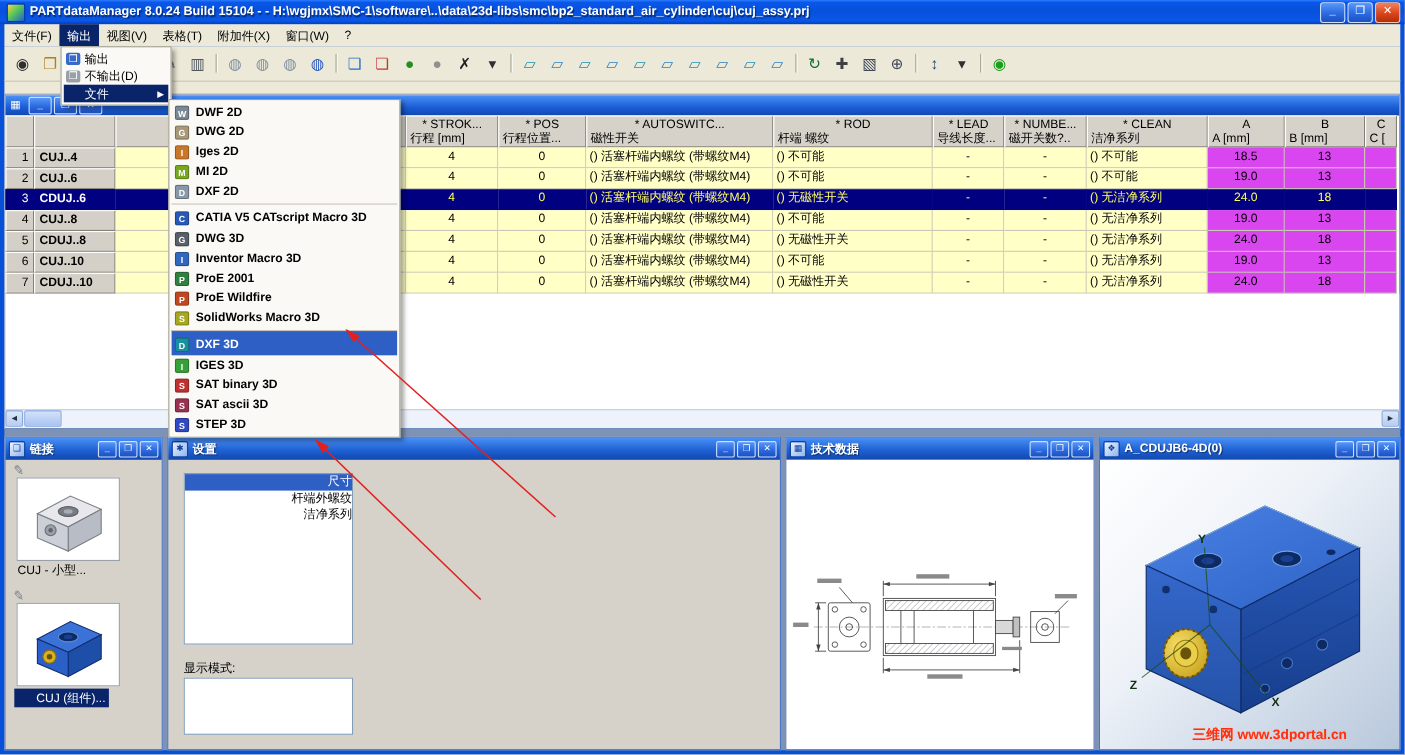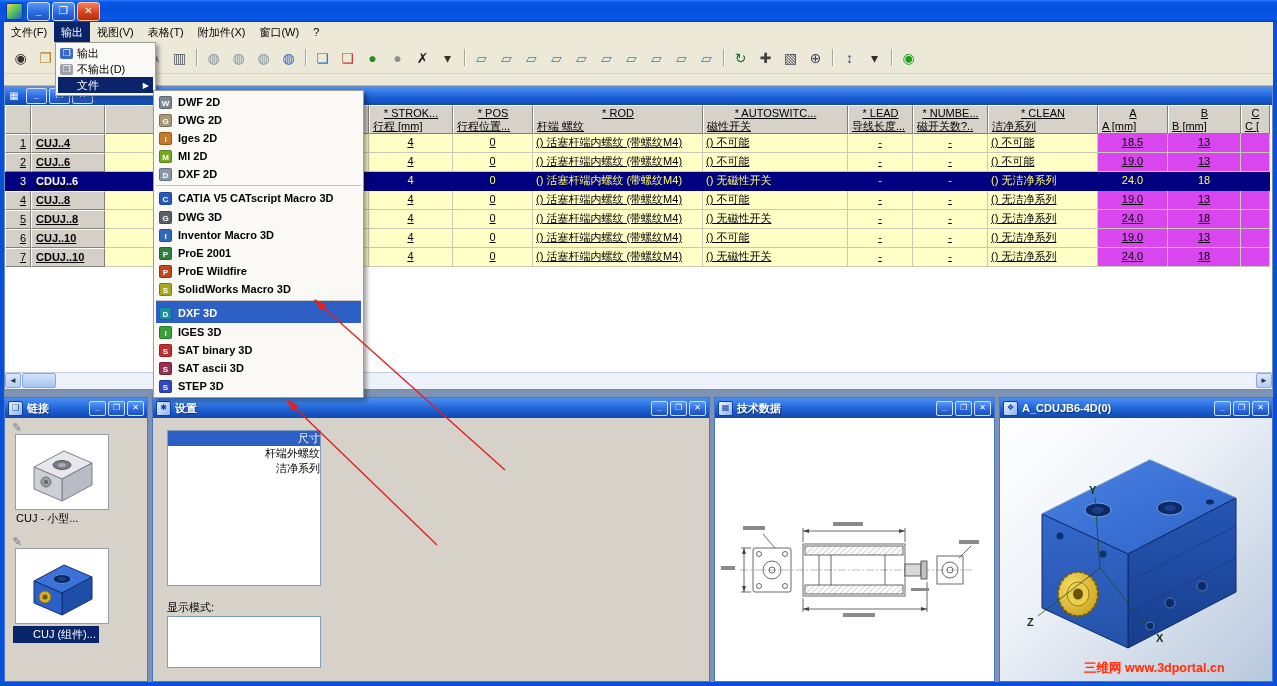--- a/index.html
+++ b/index.html
@@ -30,21 +30,21 @@
   .strip{position:absolute;left:4px;top:74px;width:1269px;height:12px;background:#ece9d8;border-bottom:1px solid #b8b4a4;box-sizing:border-box;}
   .workspace{position:absolute;left:4px;top:86px;width:1269px;height:596px;background:#7e92b4;}
 
   
   .table-window{position:absolute;left:4px;top:86px;width:1269px;height:304px;background:#fff;border:1px solid #6f8cc0;box-sizing:border-box;display:flex;flex-direction:column;}
   .tw-titlebar{height:18px;flex:0 0 auto;background:linear-gradient(180deg,#4a90f4 0%,#1a5cd6 60%,#1048b0 100%);display:flex;align-items:center;padding:0 3px;}
   .tw-icon{width:12px;height:12px;margin-right:4px;color:#fff;font-size:10px;line-height:12px;text-align:center;}
   .tw-title{color:#fff;font-weight:bold;font-size:11px;flex:1;text-shadow:1px 1px 1px rgba(0,0,0,.45);}
   .twbtn{width:19px;height:14px;margin-left:2px;border-radius:2px;border:1px solid #cfe0ff;color:#fff;font-size:9px;line-height:12px;text-align:center;font-weight:bold;
     background:linear-gradient(180deg,#5898f8 0%,#2c6ae0 55%,#1c50c0 100%);}
-  .tgrid{display:grid;grid-template-columns:26px 74px 264px 84px 80px 170px 145px 65px 75px 110px 70px 73px 29px;text-decoration:underline;}
+  .tgrid{display:grid;grid-template-columns:26px 74px 264px 84px 80px 170px 145px 65px 75px 110px 70px 73px 29px;}
   .thead{flex:0 0 auto;height:29px;}
   .thead > div{box-sizing:border-box;background:#d6d2ca;border-top:1px solid #fff;border-left:1px solid #fff;border-right:1px solid #848078;border-bottom:1px solid #848078;
     overflow:hidden;white-space:nowrap;font-size:11px;}
   .h-top{height:14px;line-height:14px;text-align:center;}
   .h-bot{height:13px;line-height:13px;text-align:left;padding-left:3px;}
   .tbody{flex:0 0 auto;}
   .trow{height:19px;cursor:default;}
   .trow > div{box-sizing:border-box;overflow:hidden;white-space:nowrap;line-height:17px;font-size:11px;}
   .hcell{background:#d4d0c8;border-top:1px solid #fff;border-left:1px solid #fff;border-right:1px solid #848078;border-bottom:1px solid #848078;}
   .hcell.num{text-align:right;padding-right:4px;}
@@ -111,20 +111,21 @@
 
   .arrows{position:absolute;left:0;top:0;z-index:100;pointer-events:none;}
 </style>
 </head>
 <body>
 
 <div id="app">
 
   <div class="titlebar">
     <div class="app-icon"></div>
+    <div class="title-text">PARTdataManager 8.0.24 Build 15104  - - H:\wgjmx\SMC-1\software\..\data\23d-libs\smc\bp2_standard_air_cylinder\cuj\cuj_assy.prj</div>
     <div class="win-buttons">
       <div class="wbtn">_</div>
       <div class="wbtn">❐</div>
       <div class="wbtn close">✕</div>
     </div>
   </div>
 
   <div class="menubar">
 
       <div class="menu-item">文件(F)</div>
@@ -298,26 +299,26 @@
       <div></div>
       <div>
           <div class="h-top">* STROK...</div>
           <div class="h-bot">行程 [mm]</div>
         </div>
       <div>
           <div class="h-top">* POS</div>
           <div class="h-bot">行程位置...</div>
         </div>
       <div>
+          <div class="h-top">* AUTOSWITC...</div>
+          <div class="h-bot">磁性开关</div>
+        </div>
+      <div>
           <div class="h-top">* ROD</div>
           <div class="h-bot">杆端 螺纹</div>
-        </div>
-      <div>
-          <div class="h-top">* AUTOSWITC...</div>
-          <div class="h-bot">磁性开关</div>
         </div>
       <div>
           <div class="h-top">* LEAD</div>
           <div class="h-bot">导线长度...</div>
         </div>
       <div>
           <div class="h-top">* NUMBE...</div>
           <div class="h-bot">磁开关数?..</div>
         </div>
       <div>

